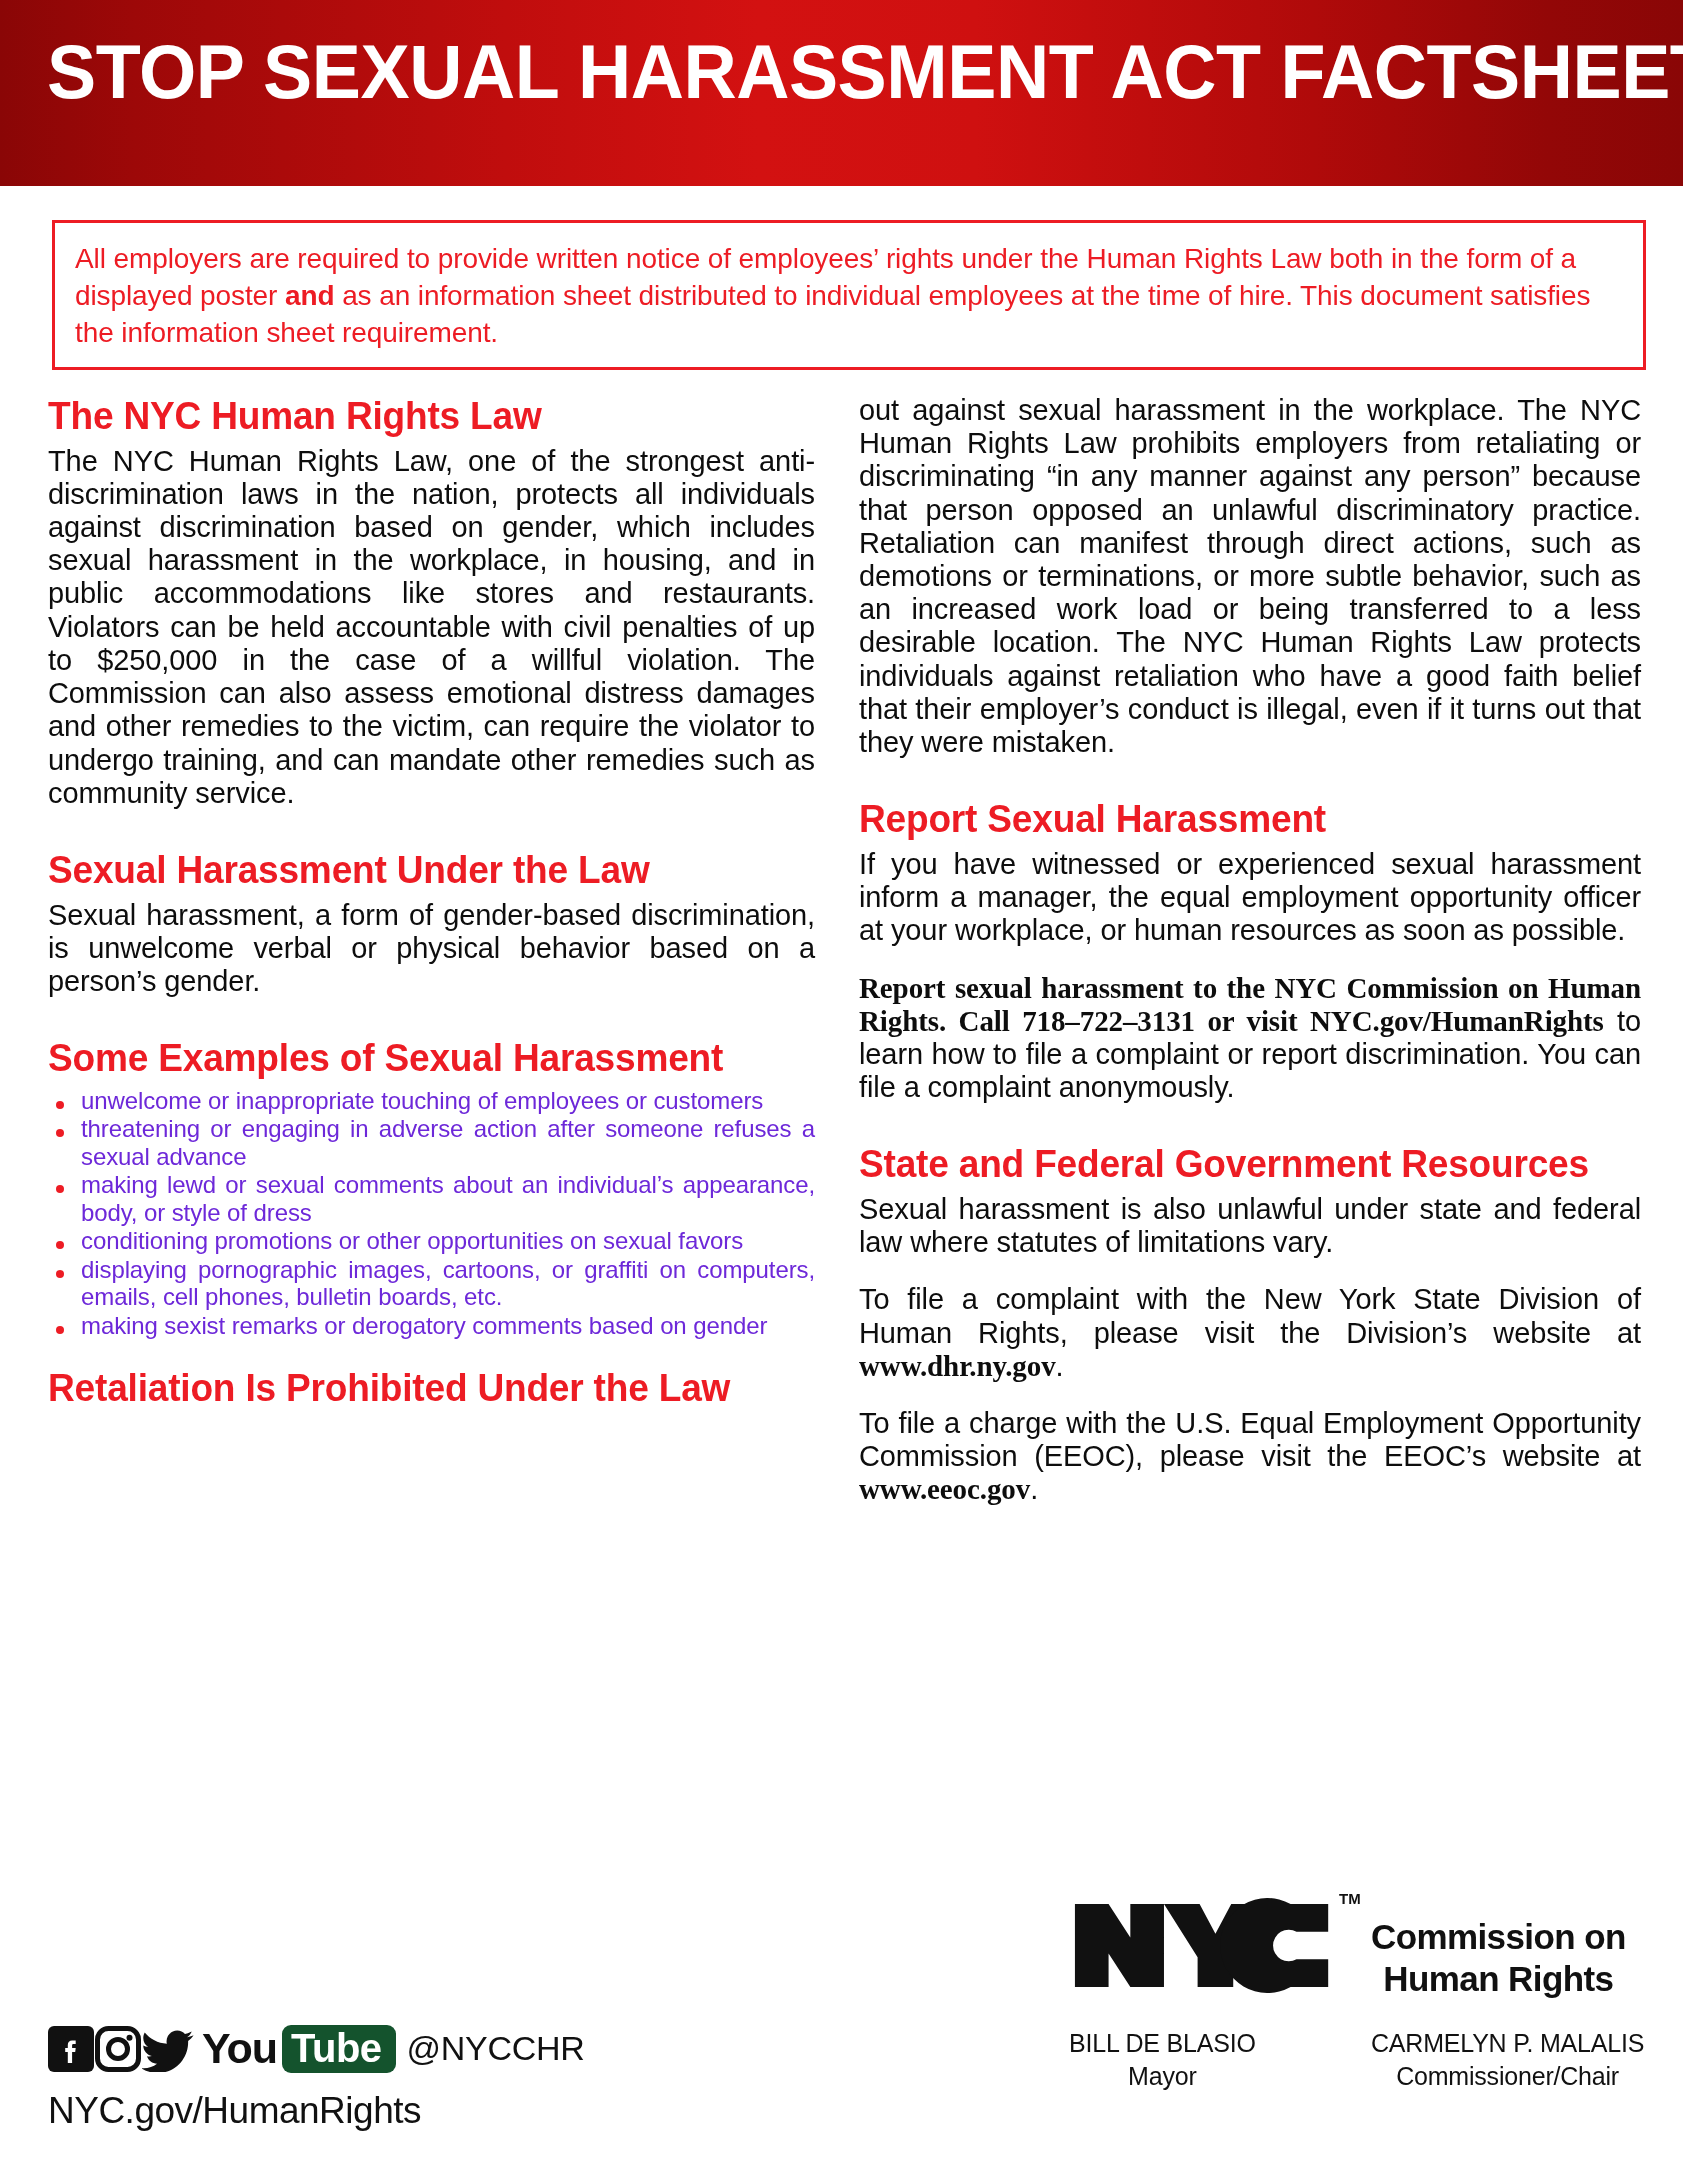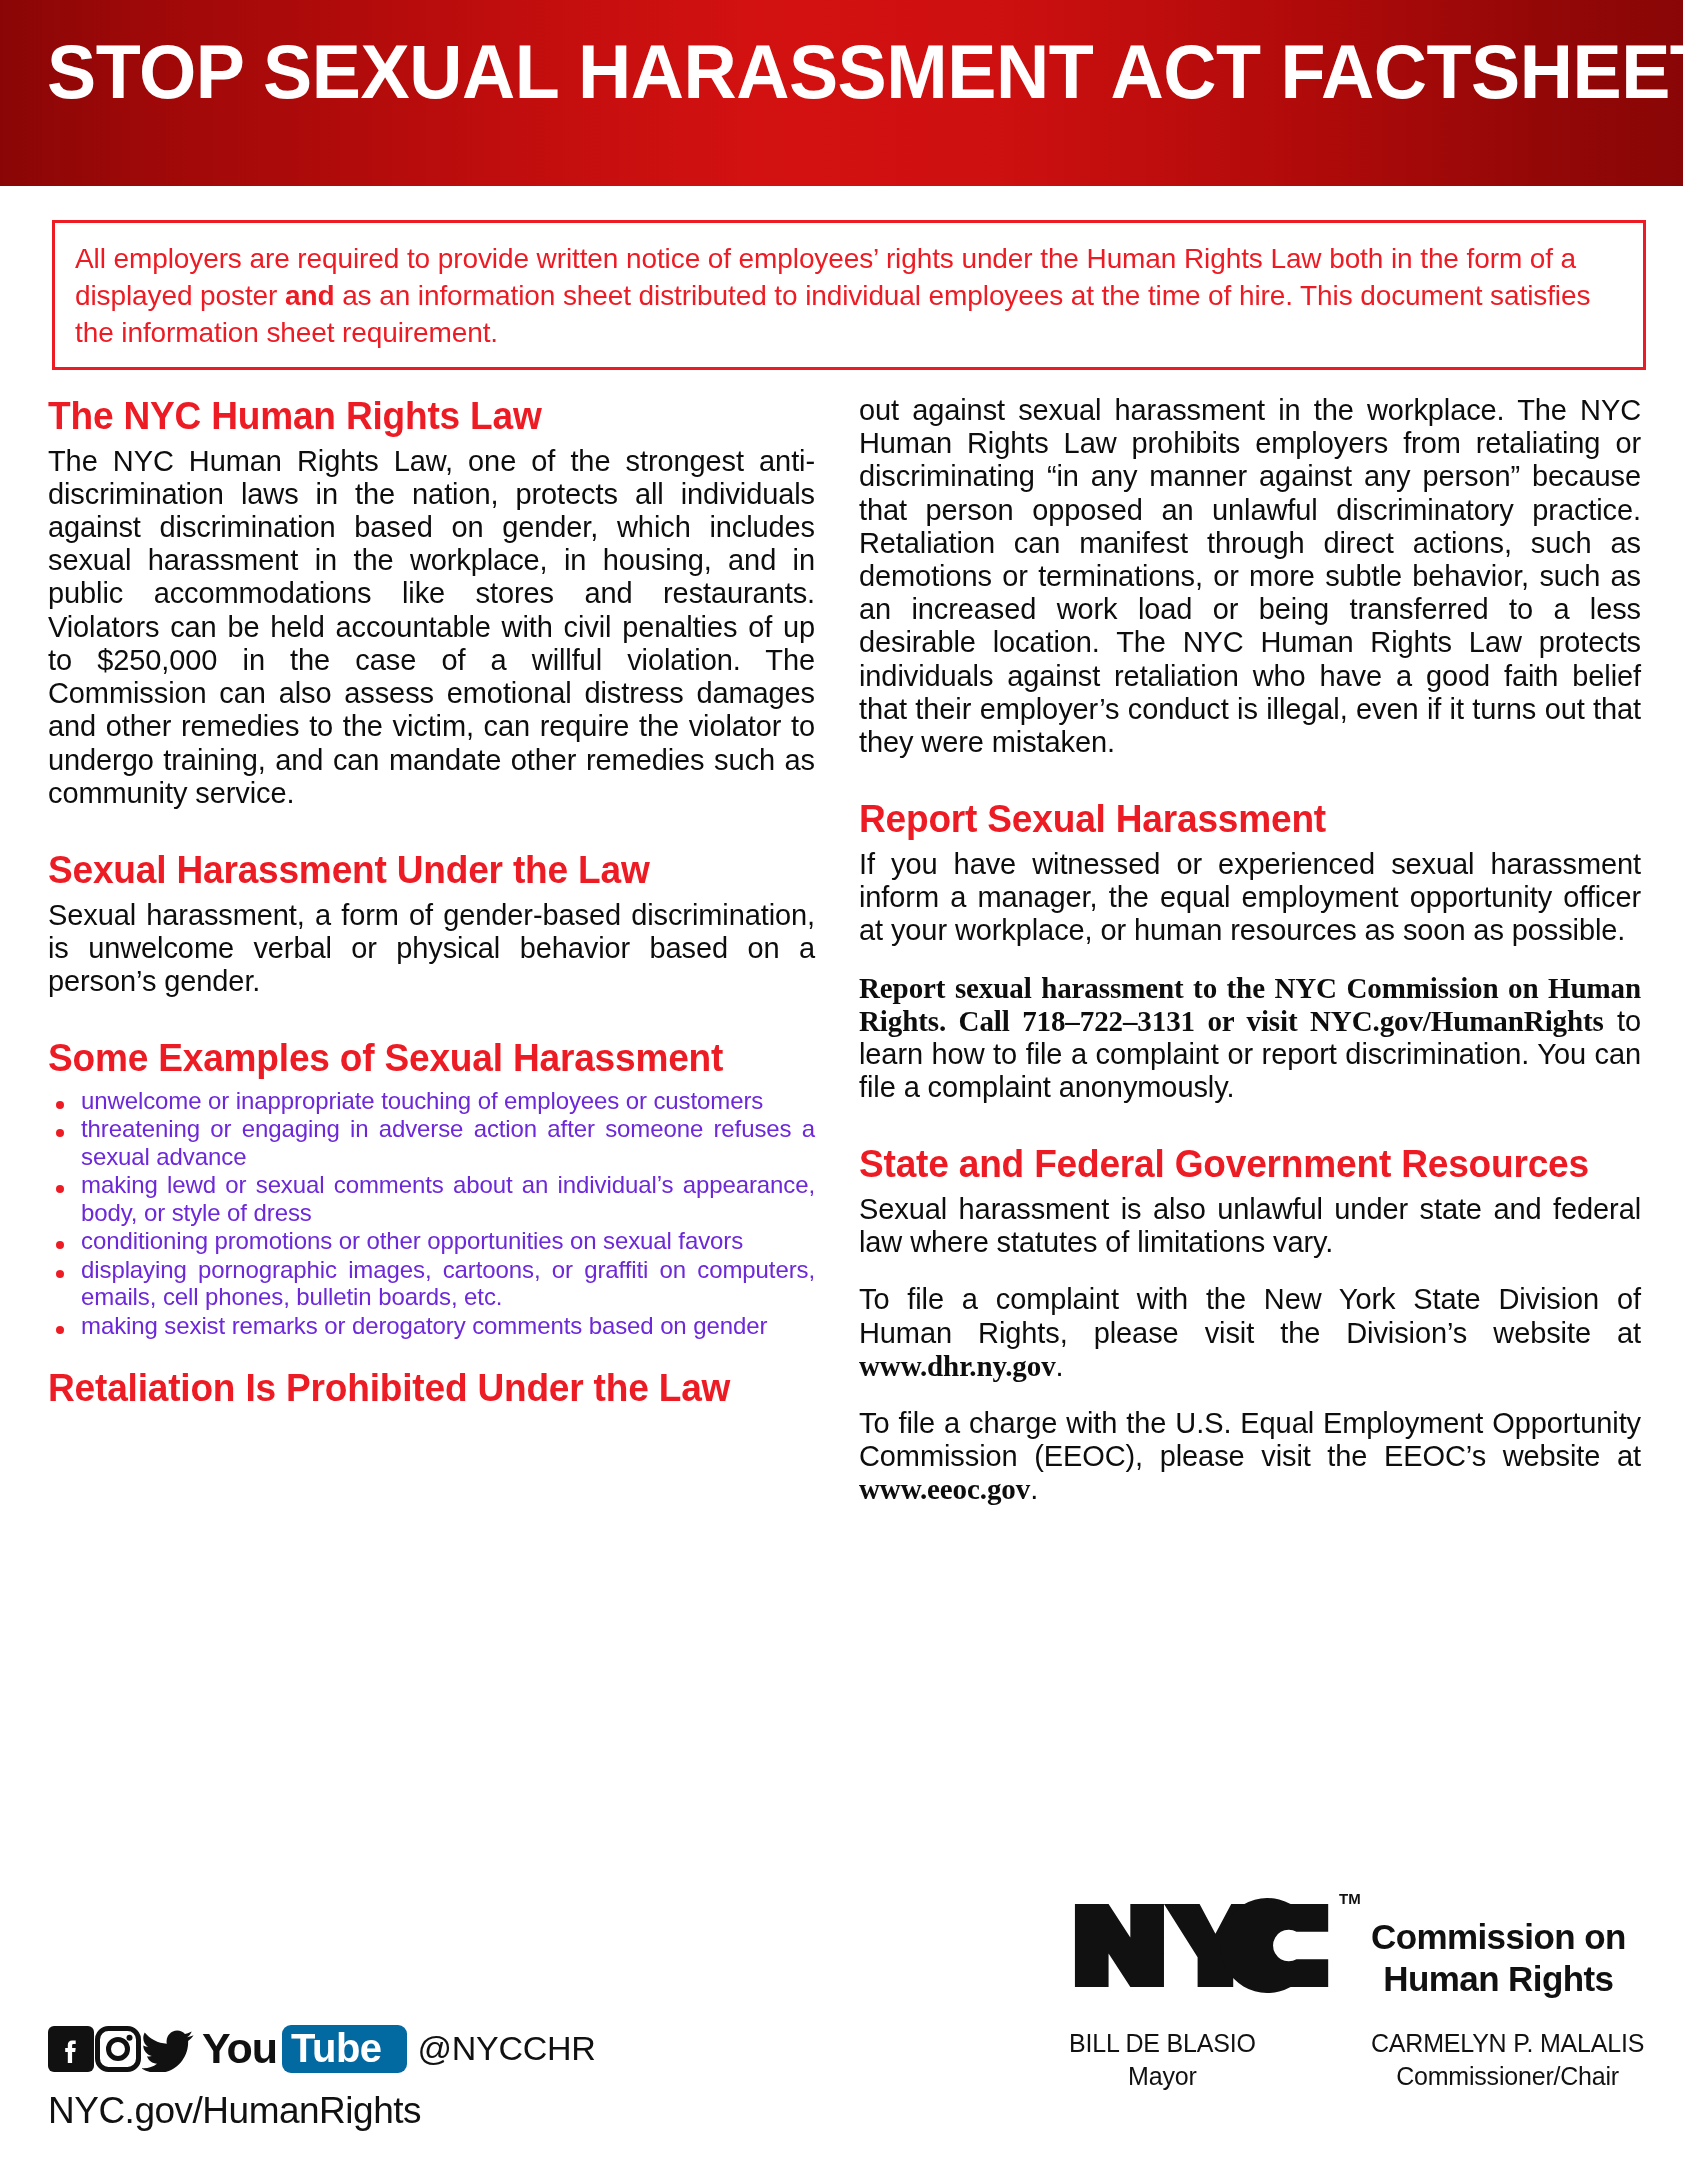--- a/index.html
+++ b/index.html
@@ -278,21 +278,21 @@
     </span>
 
     <span>
       <svg width="53" height="46" viewBox="0 0 54 46" aria-hidden="true">
         <path d="M52 9.3c-1.9.9-4 1.4-6.1 1.7 2.2-1.3 3.9-3.4 4.7-5.9-2.1 1.2-4.4 2.1-6.8 2.6C41.9 5.5 39 4.2 35.9 4.2c-6 0-10.9 4.9-10.9 10.9 0 .9.1 1.7.3 2.5-9.1-.5-17.1-4.8-22.5-11.4-.9 1.6-1.5 3.5-1.5 5.5 0 3.8 1.9 7.1 4.9 9.1-1.8-.1-3.5-.6-4.9-1.4v.1c0 5.3 3.8 9.7 8.8 10.7-.9.3-1.9.4-2.9.4-.7 0-1.4-.1-2.1-.2 1.4 4.3 5.4 7.5 10.2 7.6-3.7 2.9-8.4 4.7-13.6 4.7-.9 0-1.8 0-2.6-.2 4.8 3.1 10.6 4.9 16.8 4.9 20.1 0 31.1-16.7 31.1-31.1v-1.4c2.1-1.6 4-3.5 5.5-5.6z" fill="#111"></path>
       </svg>
     </span>
 
     <span style="display:flex;align-items:center;gap:5px;margin-left:6px;">
       <span style="font-family:'Liberation Sans Narrow','Liberation Sans',sans-serif;font-weight:bold;font-size:43px;color:#111;letter-spacing:-1px;line-height:1;">You</span>
-      <span style="background:#0369a1;color:#fff;border-radius:9px;padding:2px 25px 4px 9px;font-family:'Liberation Sans Narrow','Liberation Sans',sans-serif;font-weight:bold;font-size:40px;letter-spacing:-0.5px;line-height:1.05;">
+      <span style="background:#14532d;color:#fff;border-radius:9px;padding:2px 14px 4px 9px;font-family:'Liberation Sans Narrow','Liberation Sans',sans-serif;font-weight:bold;font-size:40px;letter-spacing:-0.5px;line-height:1.05;">
         <span>Tube</span>
       </span>
     </span>
 
     <span class="social-handle">@NYCCHR</span>
   </div>
 
   <div class="footer-url">NYC.gov/HumanRights</div>
 </div>
 

